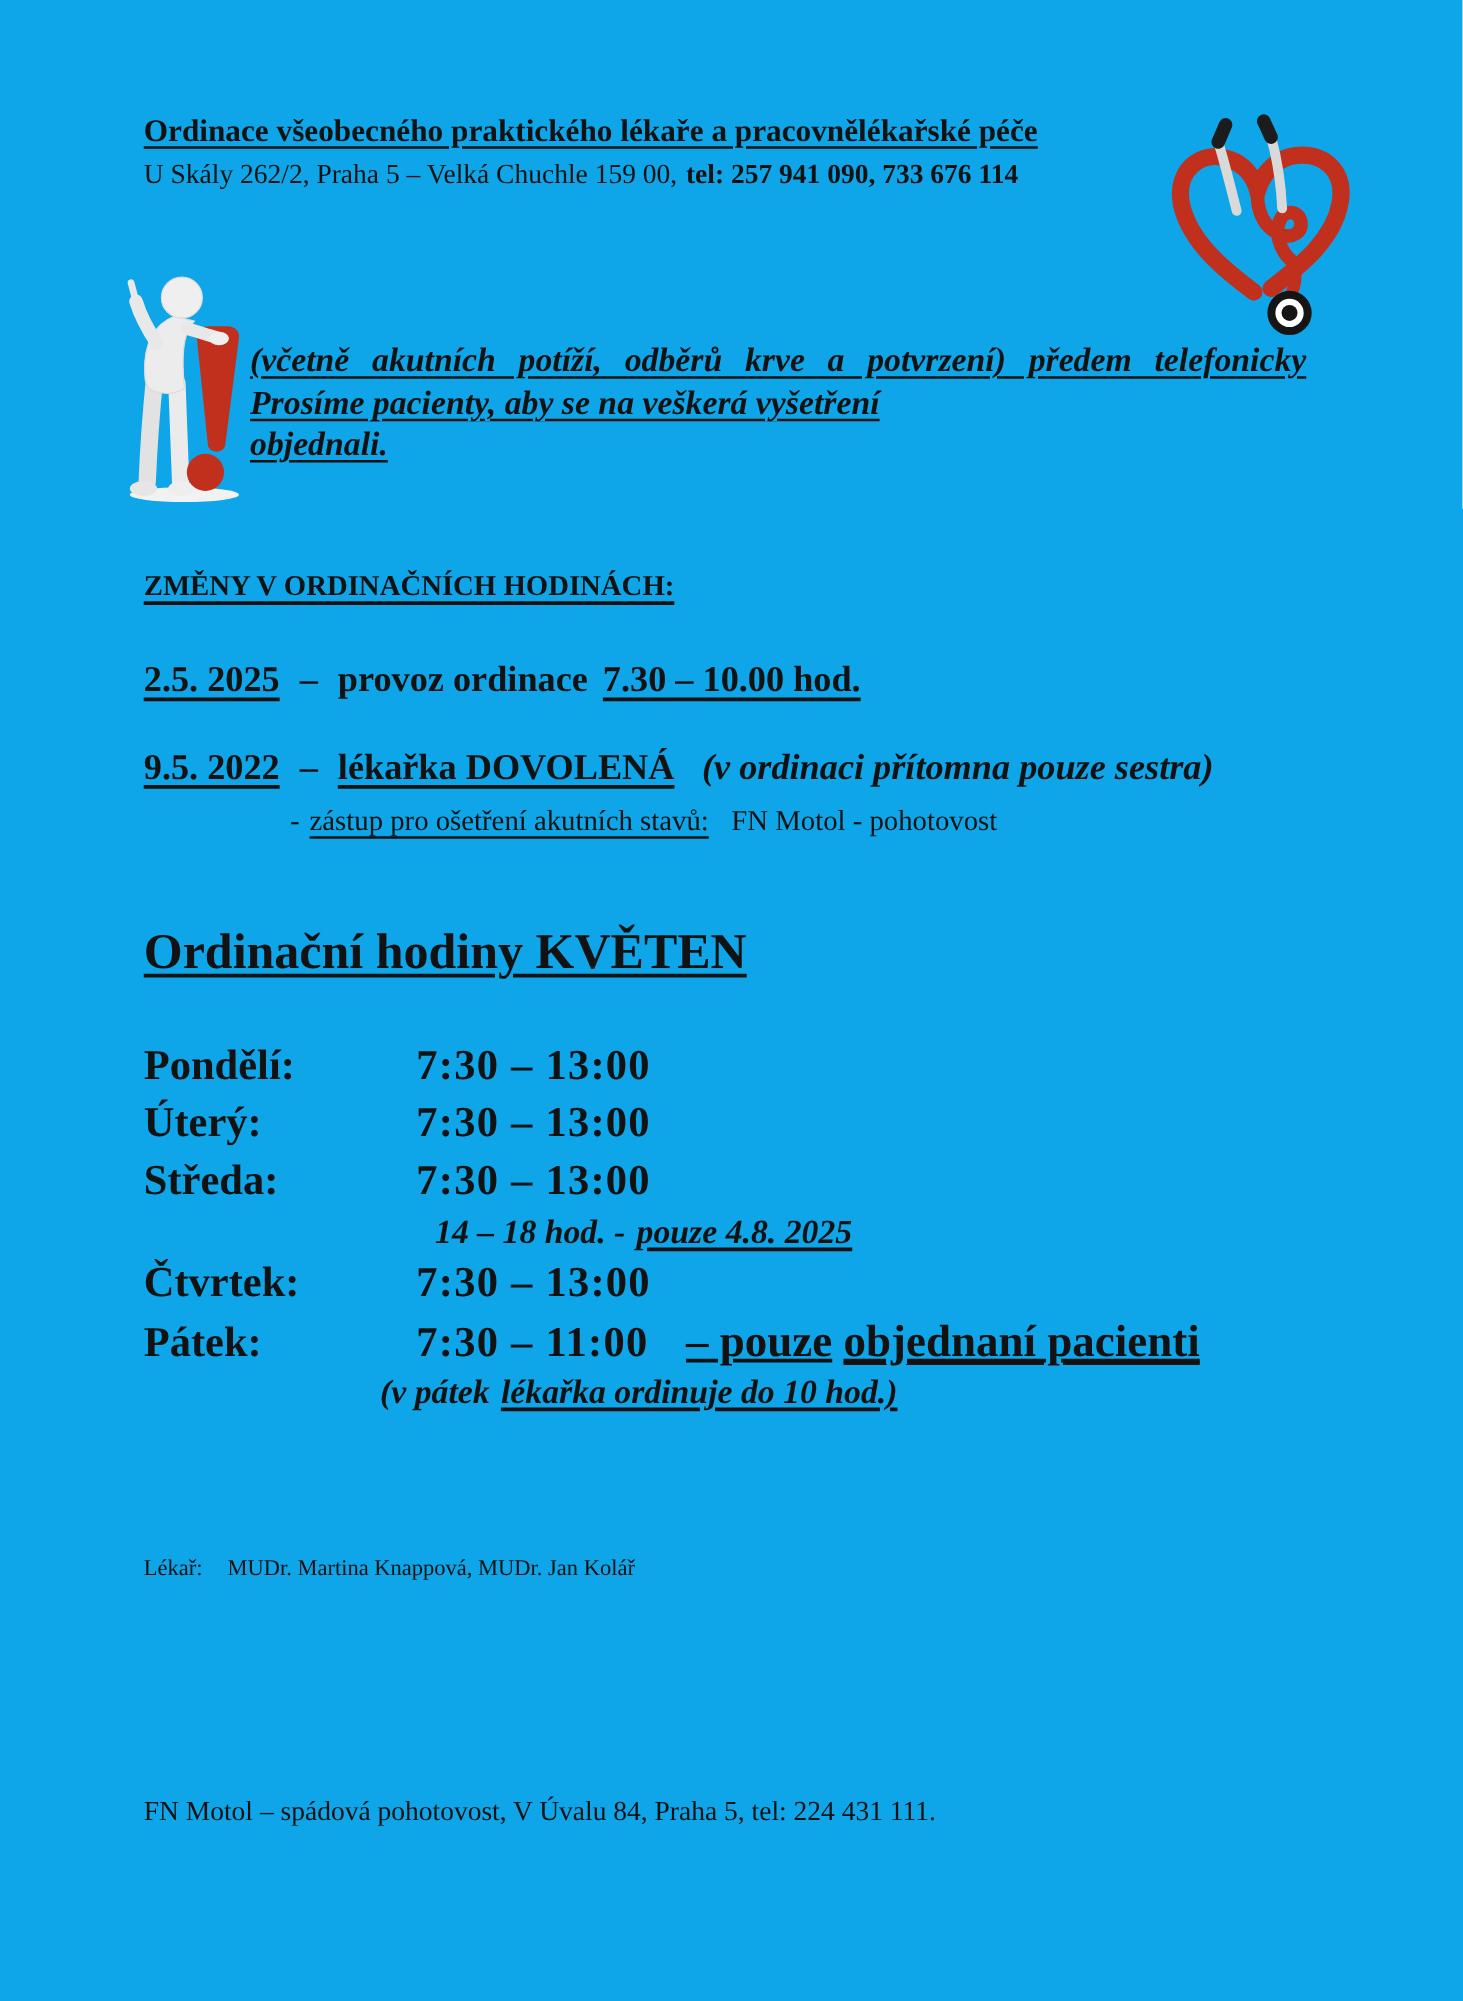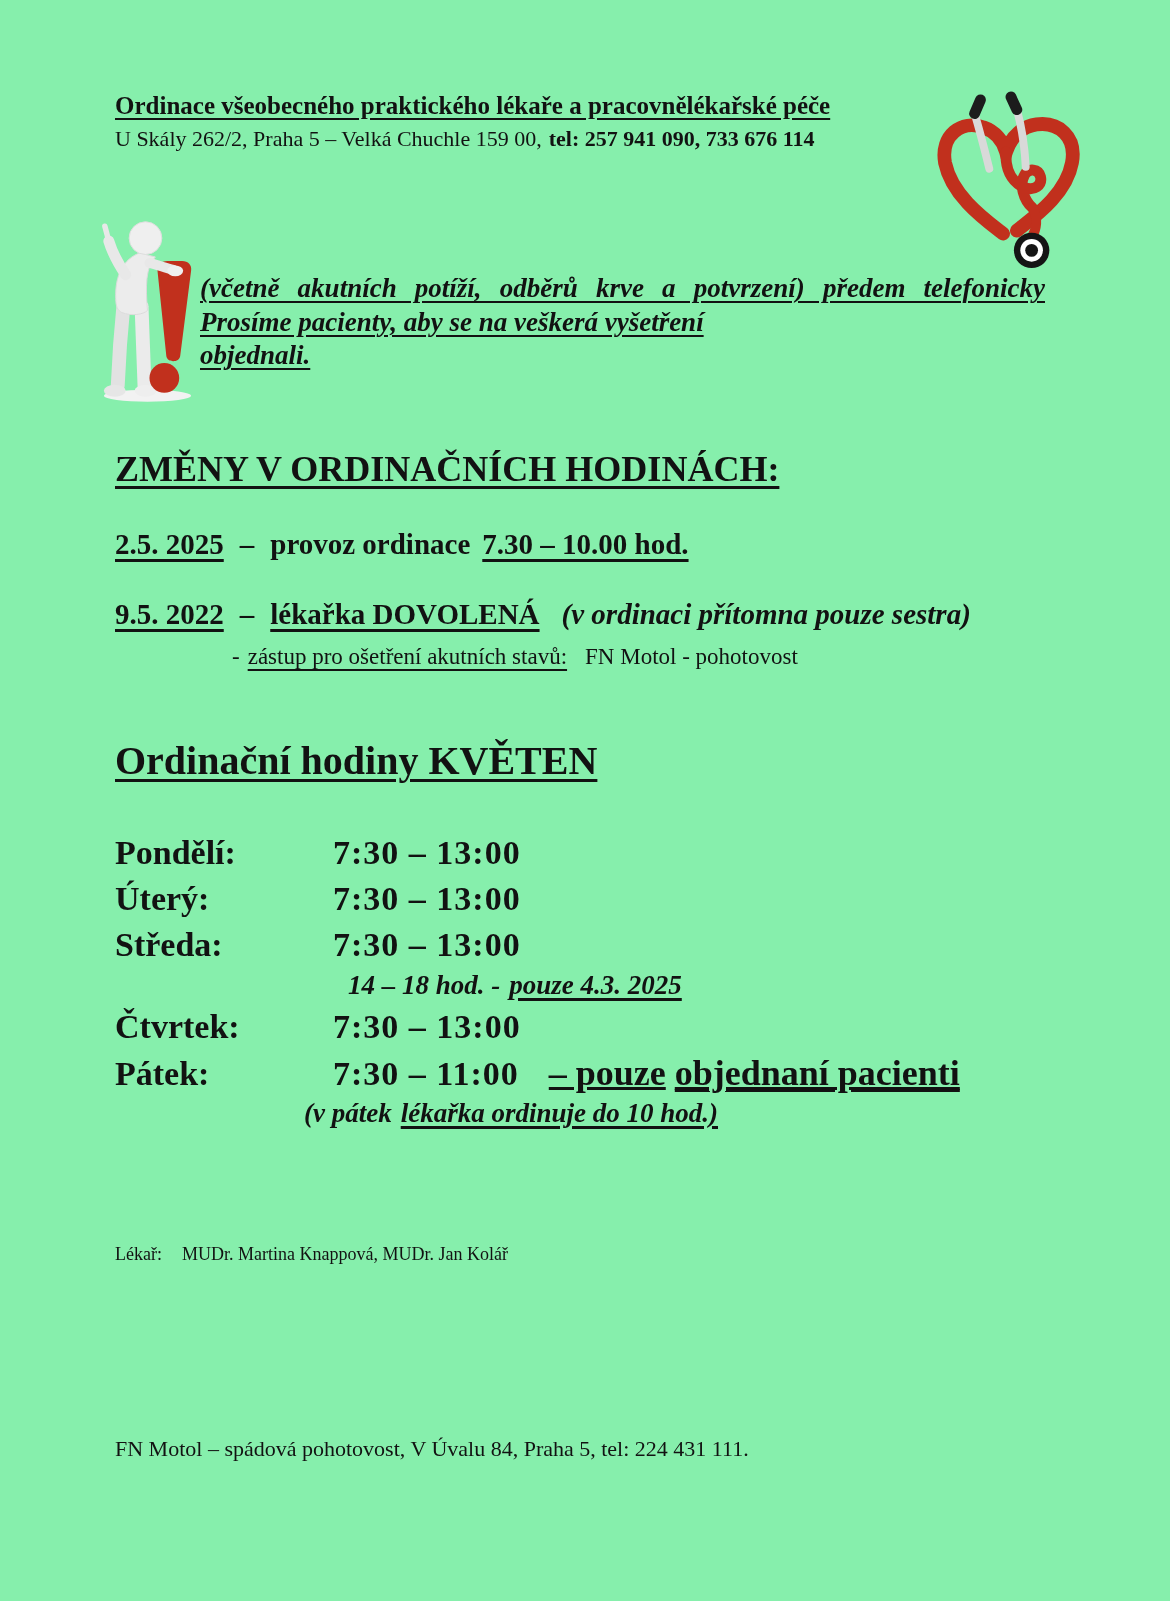--- a/index.html
+++ b/index.html
@@ -1,20 +1,20 @@
 <!DOCTYPE html>
 <html><head>
 <meta charset="utf-8">
 <style>
   html,body { margin:0; padding:0; background:#ffffff; }
   .page {
     position: relative;
     width: 1170px;
     height: 1601px;
-    background: #86efac;
+    background: #0ea5e9;
     color: #121212;
     font-family: "Liberation Serif", "DejaVu Serif", serif;
     overflow: hidden;
   }
   .u  { text-decoration: underline; text-decoration-thickness: 2px; text-underline-offset: 4px; }
   .u3 { text-decoration: underline; text-decoration-thickness: 3px; text-underline-offset: 5px; }
 
   
   .header-block { position:absolute; left:115px; top:90px; width:940px; }
   .doc-title { font-size:25px; font-weight:700; line-height:32px; }
@@ -26,21 +26,21 @@
   .figure-wrap { position:absolute; left:88px; top:212px; width:114px; height:193px; }
   .steth-wrap svg, .figure-wrap svg { width:100%; height:100%; display:block; }
 
   
   .notice { position:absolute; left:200px; top:272px; width:845px; font-size:27px; font-weight:700; font-style:italic; }
   .notice-line { line-height:33.5px; }
   .notice-line.just { text-align:justify; text-align-last:justify; }
 
   
   .changes { position:absolute; left:115px; top:452px; width:960px; }
-  .changes-heading { font-size:36px; font-weight:700; line-height:34px; }
+  .changes-heading { font-size:23px; font-weight:700; line-height:34px; }
   .chg-line { font-size:29px; font-weight:700; white-space:nowrap; }
   .chg-1 { margin-top:40px; line-height:36px; }
   .chg-2 { margin-top:34px; line-height:36px; }
   .chg-dash { margin:0 16px; }
   .chg-time { margin-left:12px; }
   .chg-note { font-style:italic; margin-left:22px; }
   .chg-sub { margin-top:10px; font-size:23px; font-weight:400; line-height:30px; padding-left:117px; }
   .chg-sub .u { margin-left:8px; text-underline-offset:5px; }
   .chg-sub .plain { margin-left:18px; }
 
@@ -144,21 +144,21 @@
     </div>
     <div class="sched-row">
       <span class="day">Úterý:</span>
         <span class="time">7:30 – 13:00</span>
     </div>
     <div class="sched-row">
       <span class="day">Středa:</span>
         <span class="time">7:30 – 13:00</span>
     </div>
     <div class="sched-note note-wed">
-      <span>14 – 18 hod. -</span><span class="u">pouze 4.3. 2025</span>
+      <span>14 – 18 hod. -</span><span class="u">pouze 4.8. 2025</span>
     </div>
     <div class="sched-row">
       <span class="day">Čtvrtek:</span>
         <span class="time">7:30 – 13:00</span>
     </div>
     <div class="sched-row">
       <span class="day">Pátek:</span>
         <span class="time">7:30 – 11:00</span>
         <span class="fri-extra"><span>– pouze</span><span class="u">objednaní pacienti</span></span>
     </div>

